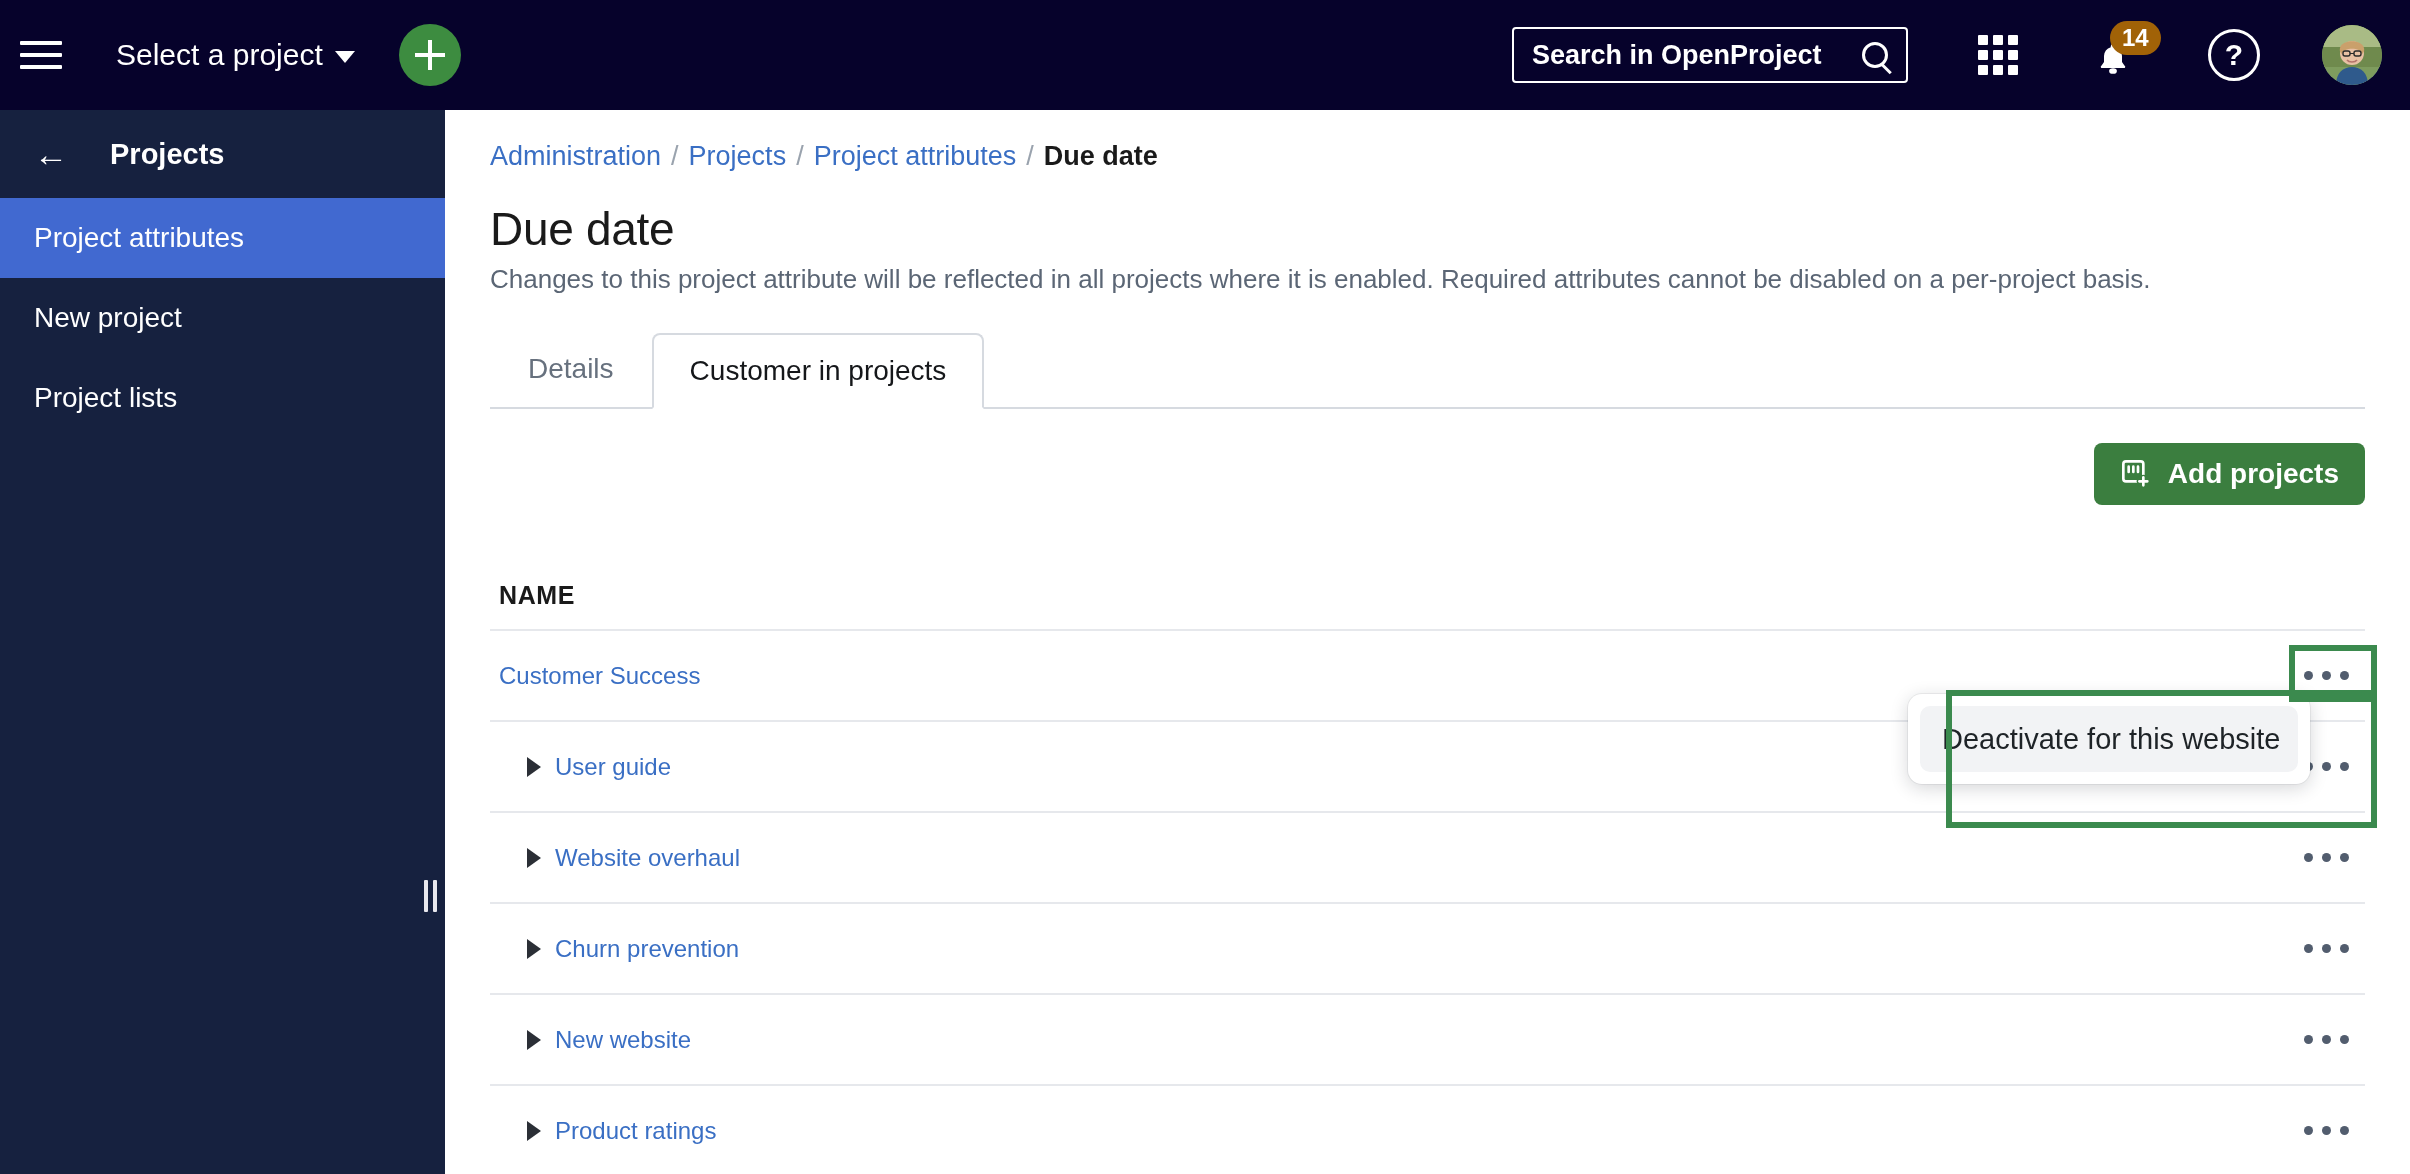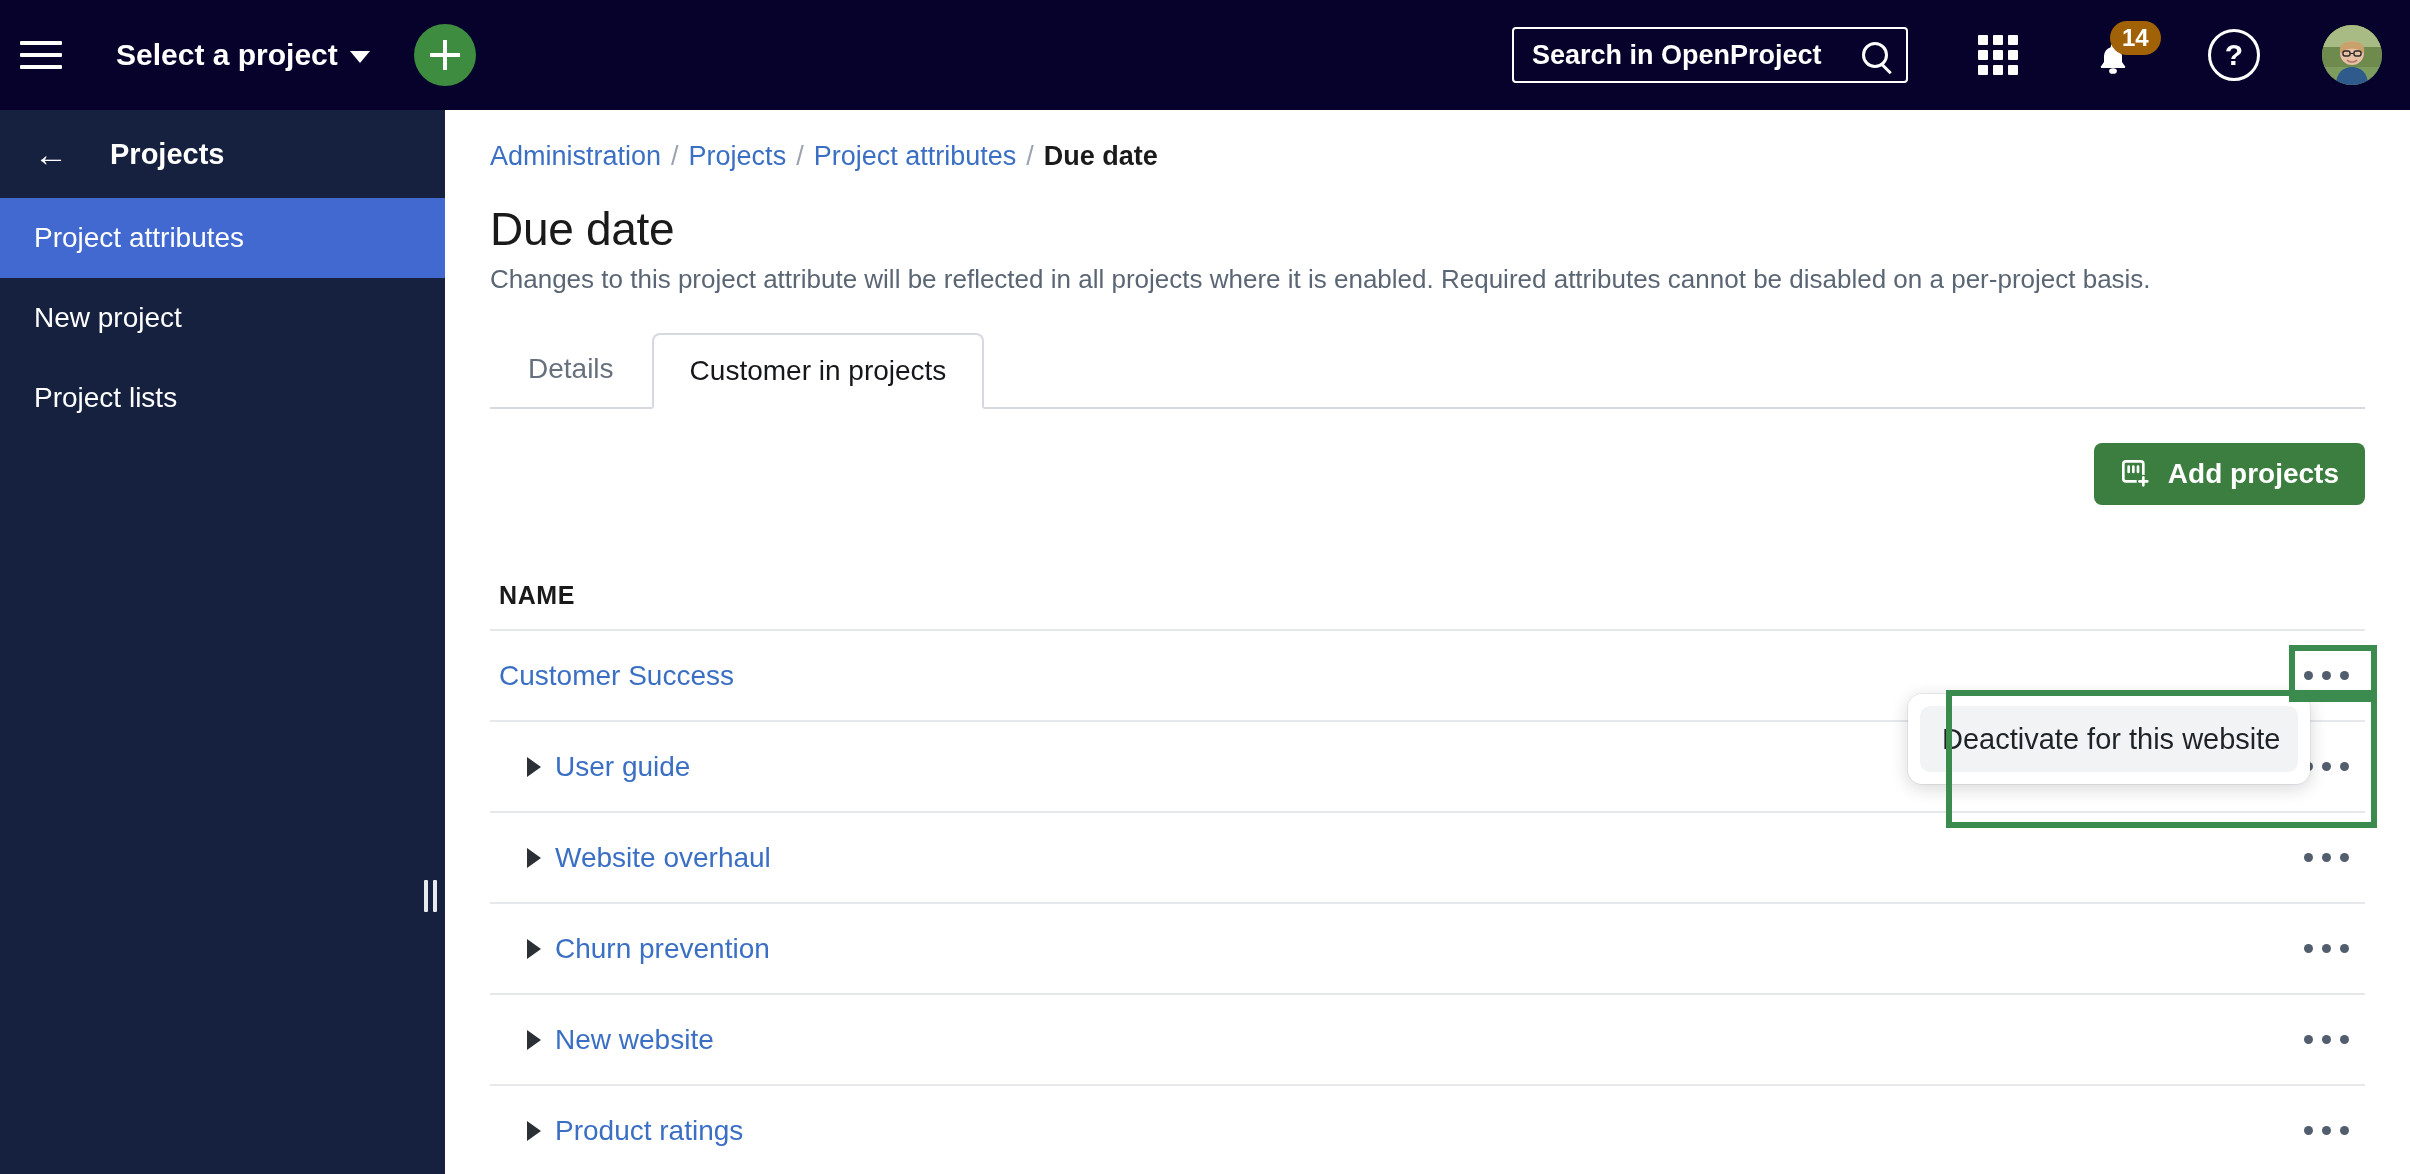--- a/index.html
+++ b/index.html
@@ -28,21 +28,21 @@
     gap: 8px;
     cursor: pointer;
   }
   .hamburger span {
     display: block; height: 4px; width: 42px; background: #ffffff; border-radius: 1px;
   }
   .project-select {
     margin-left: 52px;
     color: #ffffff;
     font-size: 30px;
-    font-weight: bold;
+    font-weight: normal;
     display: flex; align-items: center; gap: 12px;
     cursor: pointer;
     white-space: nowrap;
   }
   .caret-down {
     width: 0; height: 0;
     border-left: 10px solid transparent;
     border-right: 10px solid transparent;
     border-top: 12px solid #ffffff;
     margin-top: 4px;
@@ -257,21 +257,21 @@
     border-bottom: 2px solid #e6e8ec;
   }
   .row {
     height: 91px;
     display: flex; align-items: center;
     border-bottom: 2px solid #e6e8ec;
     padding-left: 9px;
     position: relative;
   }
   .row .cell-name {
-    font-size: 28px; color: #3a6fc4;
+    font-size: 24px; color: #3a6fc4;
     display: flex; align-items: center; gap: 14px;
     cursor: pointer;
   }
   .row.child .cell-name { padding-left: 28px; }
   .tri {
     width: 0; height: 0;
     border-top: 10px solid transparent;
     border-bottom: 10px solid transparent;
     border-left: 14px solid #2b2f36;
     flex-shrink: 0;

